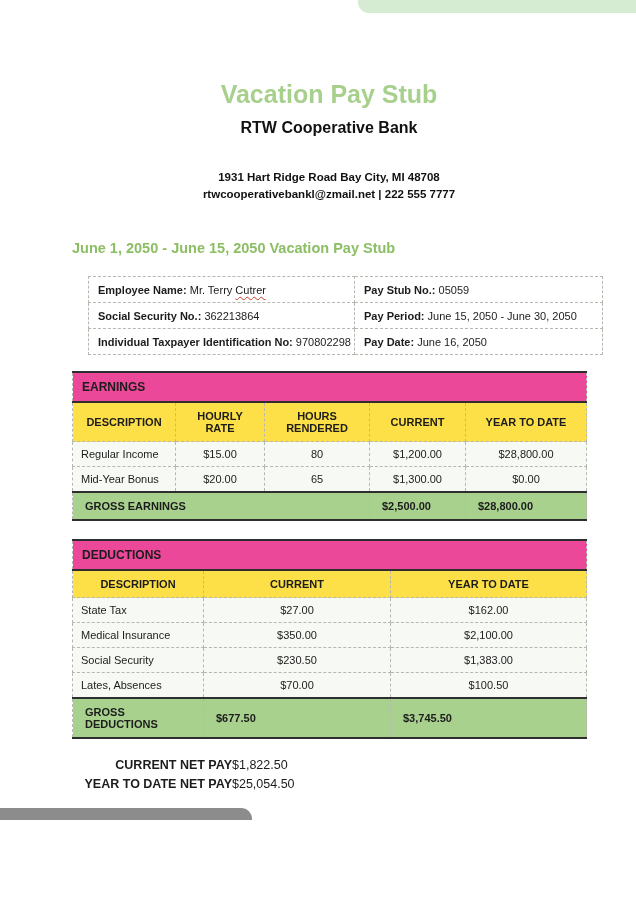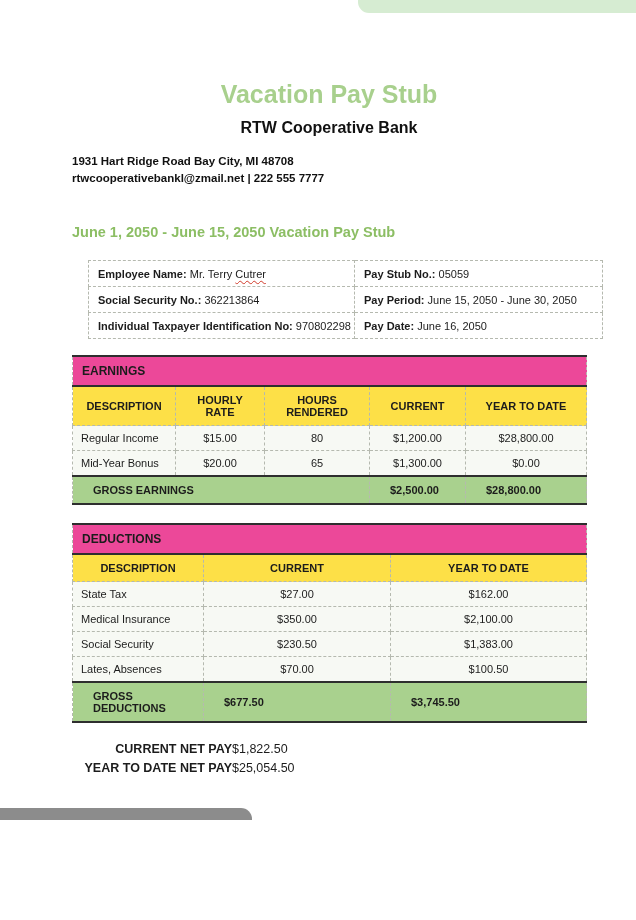--- a/index.html
+++ b/index.html
@@ -34,21 +34,21 @@
     font-weight:bold;
     color:#a8d08d;
   }
   .company-name {
     margin-top:11px;
     text-align:center;
     font-size:16px; line-height:17px;
     font-weight:bold;
     color:#111;
   }
-  .address-block { margin-top:17px; font-size:11.5px; font-weight:bold; line-height:17px; color:#111; }
+  .address-block { margin-top:33px; text-align:center; font-size:11.5px; font-weight:bold; line-height:17px; color:#111; }
   .period-heading {
     margin-top:37px;
     font-size:14.5px; line-height:17px;
     font-weight:bold;
     color:#8cbe64;
   }
 
   table { border-collapse:collapse; table-layout:fixed; width:514px; }
   th, td { font-size:11px; }
 
@@ -86,21 +86,21 @@
     text-align:center;
     padding:7px 8px;
   }
   .pay-table tbody td { background:#f7f9f4; text-align:center; }
   .pay-table .l { text-align:left; }
   .pay-table .total td {
     background:#a9d18e;
     font-weight:bold;
     border-top:2px solid #2e2e2e;
     border-bottom:2px solid #2e2e2e;
-    padding:7px 20px;
+    padding:7px 12px;
   }
   .deductions { margin-top:18px; }
 
   
   .summary { margin-top:17px; }
   .summary-row { display:flex; line-height:19px; font-size:12.5px;text-align:right; }
   .summary-label { width:160px; font-weight:bold; }
   .summary-value { font-weight:normal; }
 
   

